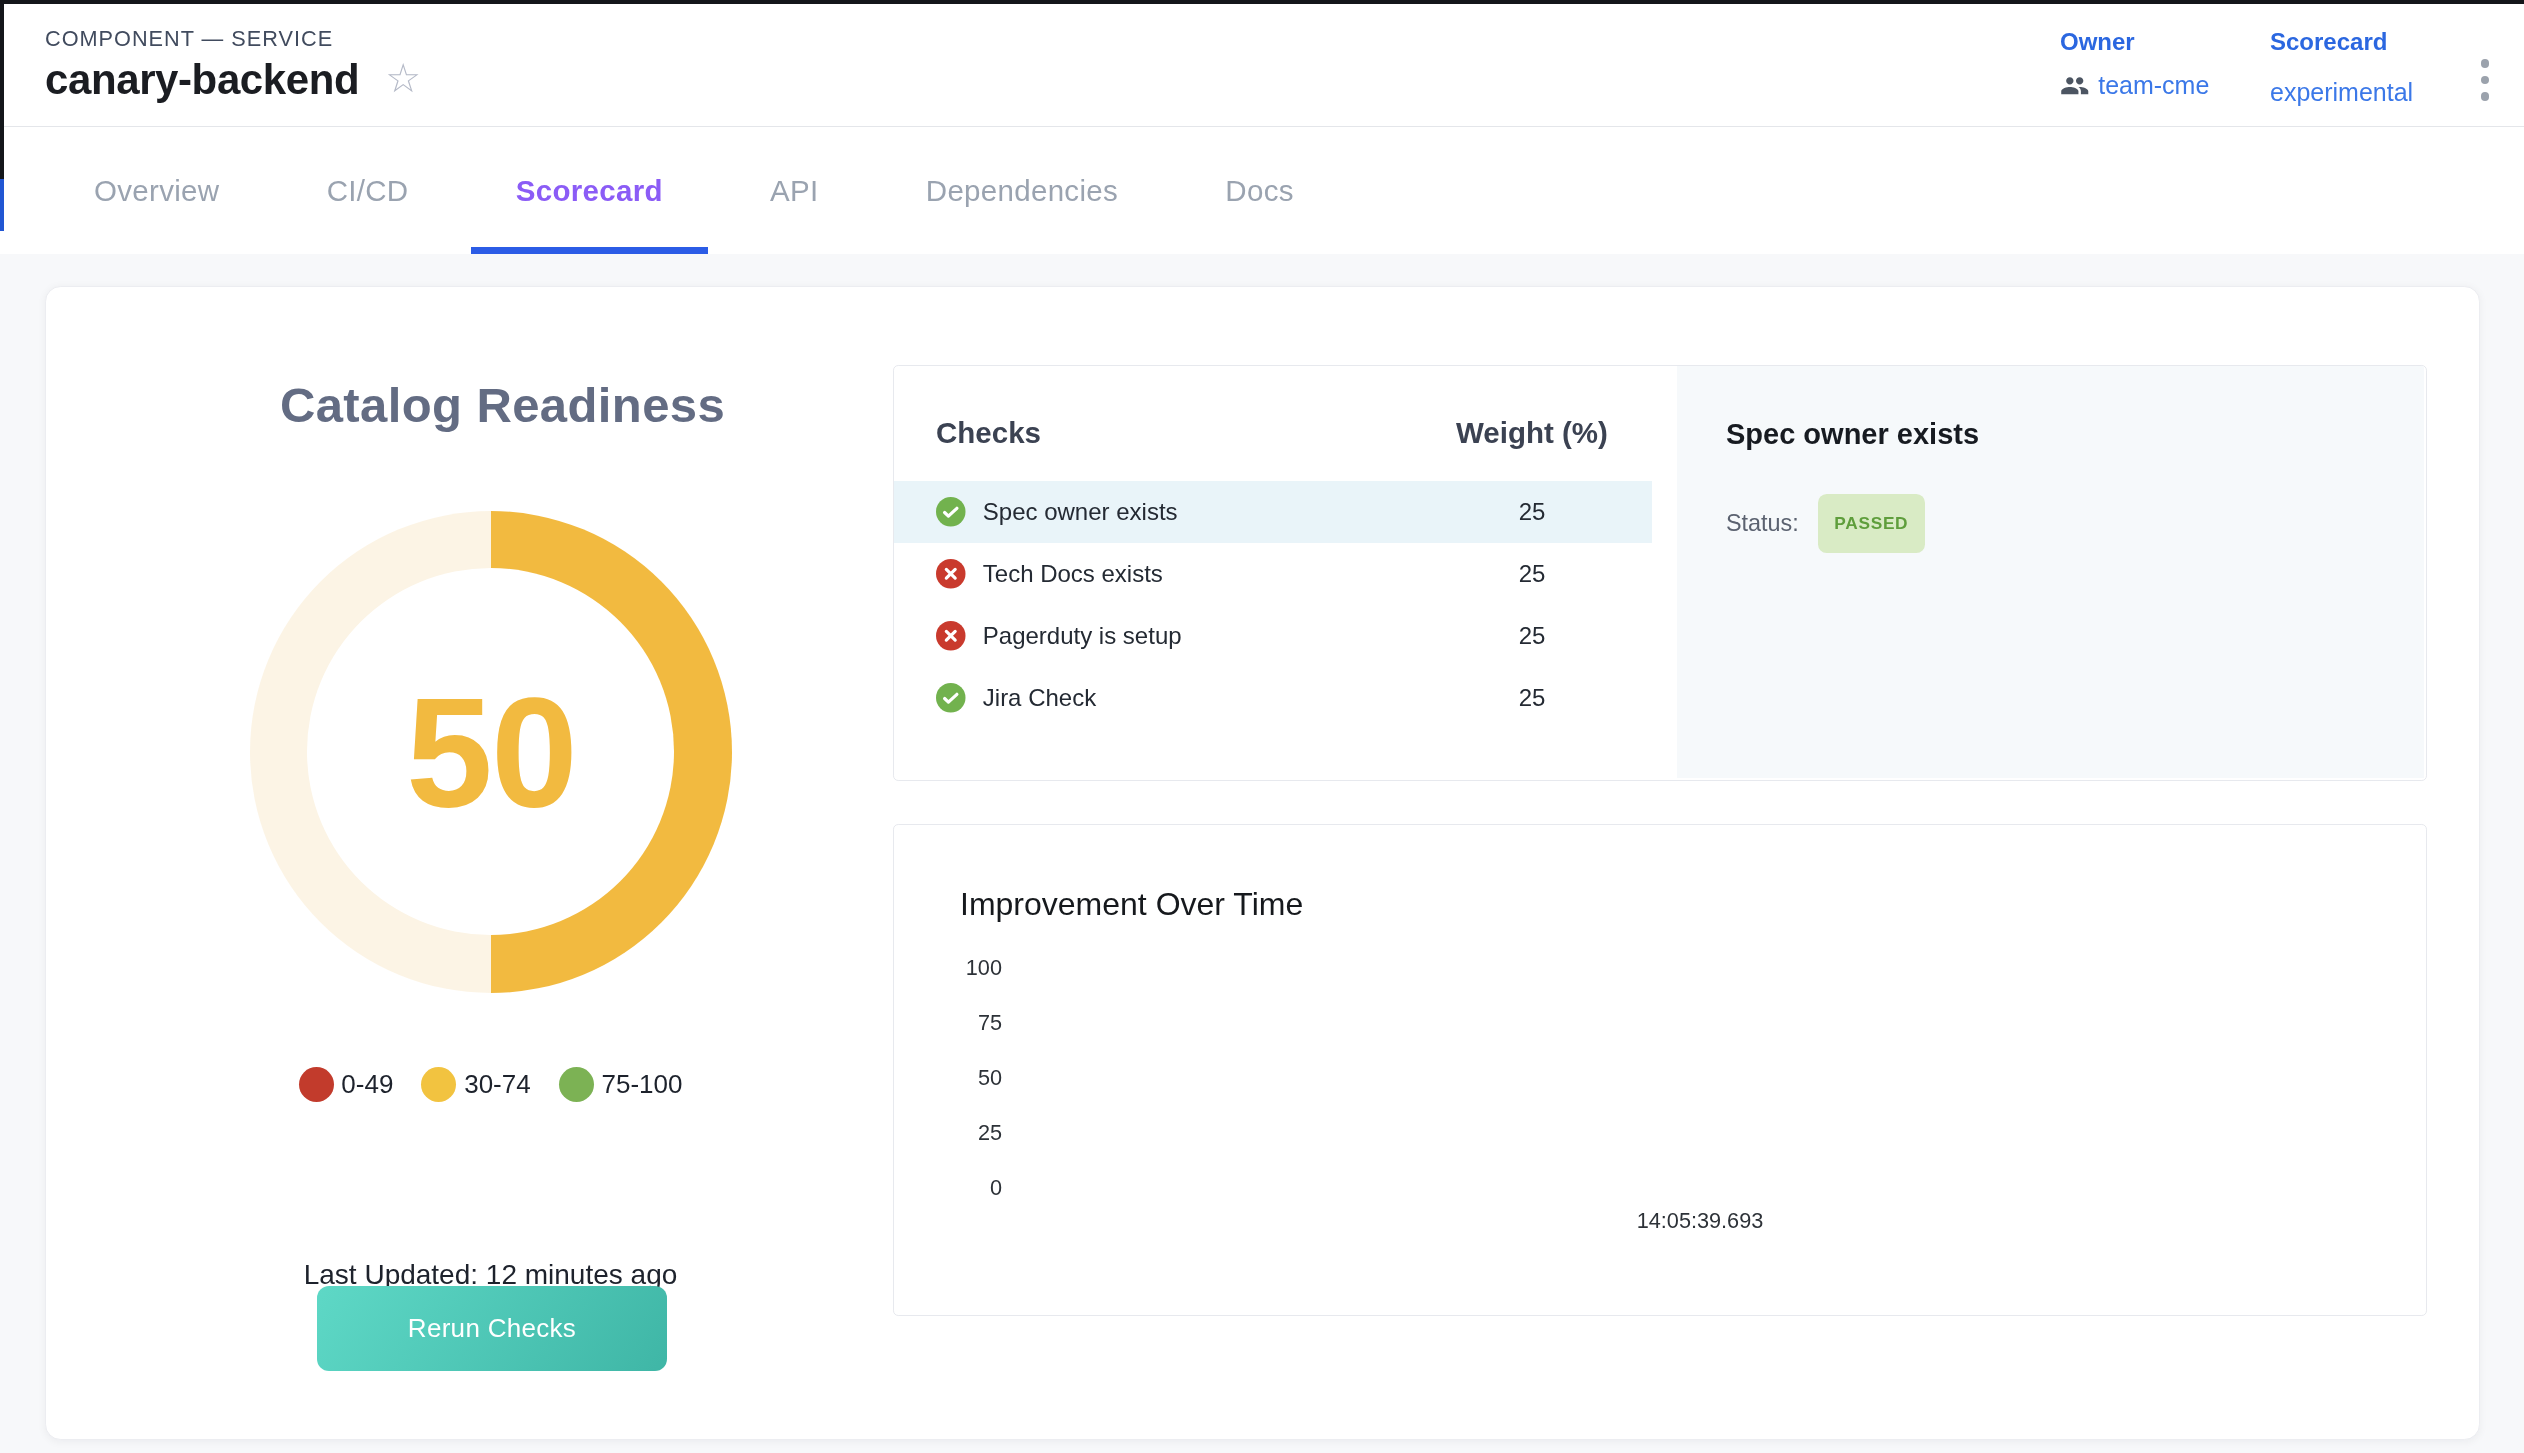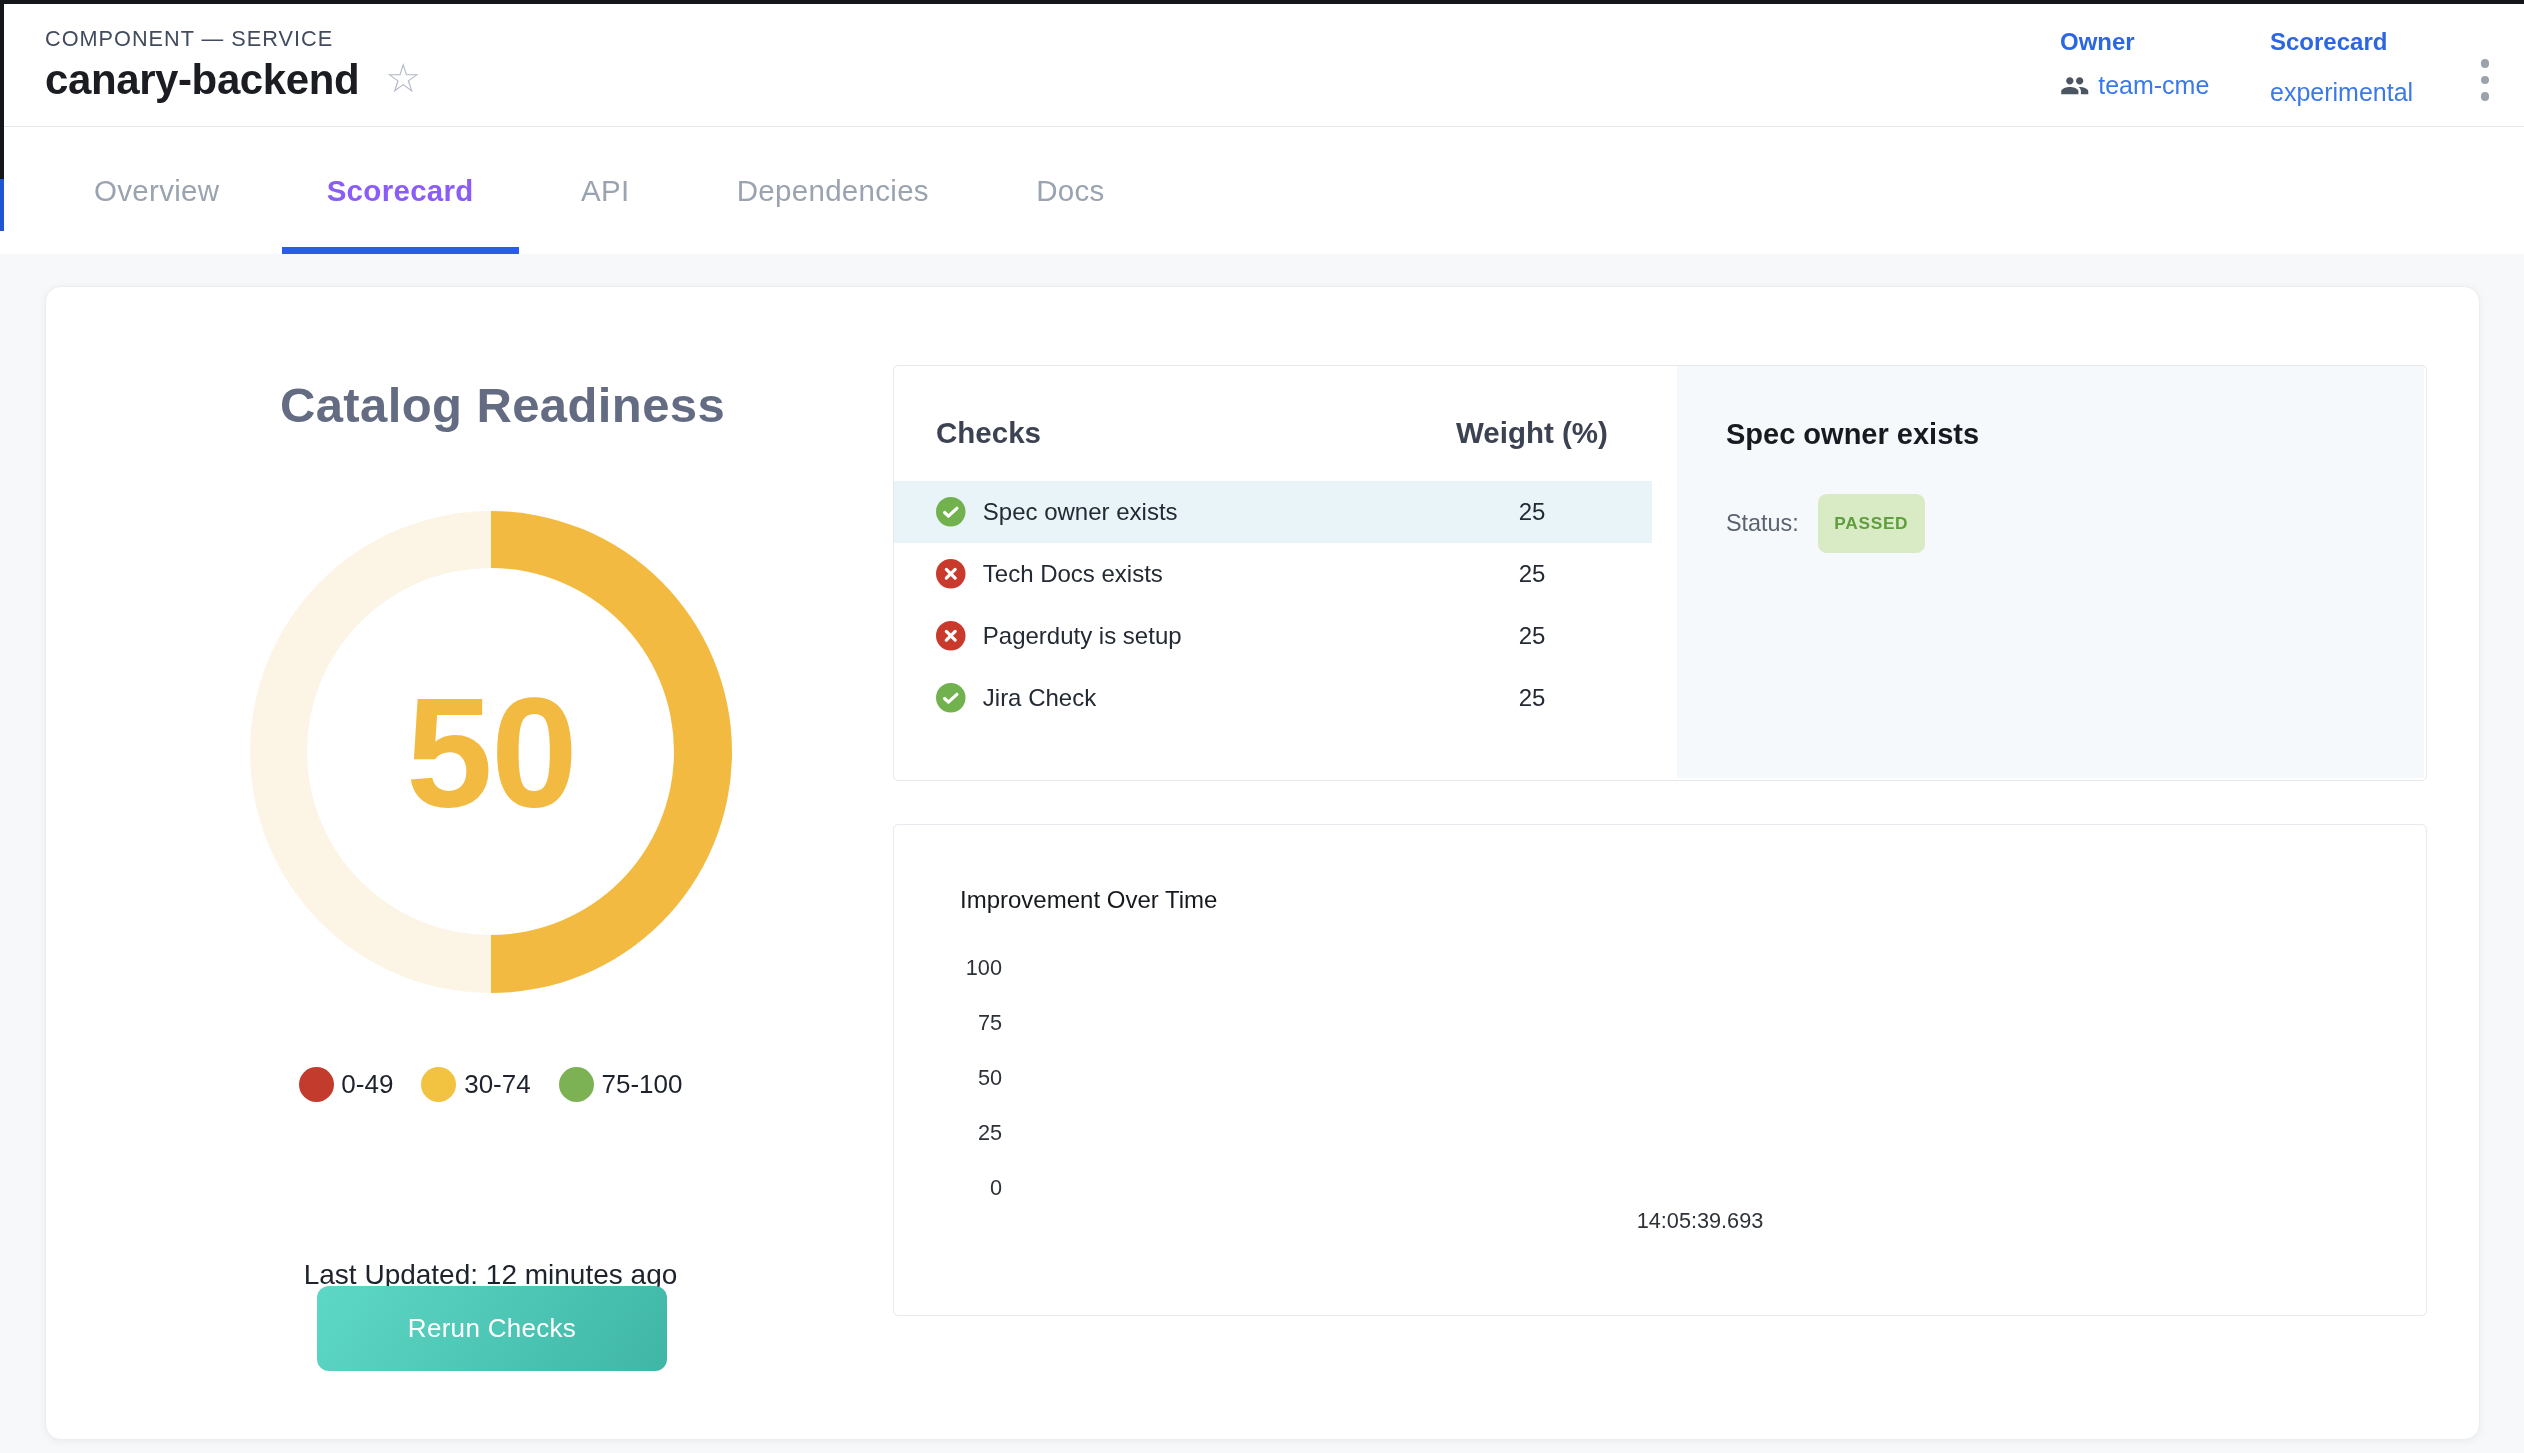--- a/index.html
+++ b/index.html
@@ -65,21 +65,21 @@
   .check-weight { position:absolute; left:534px; width:208px; text-align:center; font-size:24px; color:#242a33; }
 
   .detail-panel { position:absolute; left:783px; top:0; width:747px; height:412px; background:#f6f9fb; }
   .detail-title { position:absolute; left:49px; top:52px; font-size:29px; font-weight:600; color:#171b21; }
   .detail-status { position:absolute; left:49px; top:128px; display:flex; align-items:center; gap:19px; }
   .status-label { font-size:23.4px; color:#5b6270; }
   .status-badge { font-size:17.3px; font-weight:600; letter-spacing:0.7px; padding:21px 16.5px; border-radius:8.7px; line-height:1; }
 
   
   .chart-card { position:absolute; left:847px; top:537px; width:1534px; height:492px; background:#ffffff; border:1.7px solid #e7e9ee; border-radius:5.2px; }
-  .chart-title { position:absolute; left:66px; top:61px; font-size:24px; font-weight:500; color:#16191d; }
+  .chart-title { position:absolute; left:66px; top:61px; font-size:32px; font-weight:500; color:#16191d; }
   .y-ticks { position:absolute; left:35px; top:115px; width:73px; }
   .y-tick { height:55px; line-height:55px; text-align:right; font-size:21.7px; color:#2d3238; }
   .x-ticks { position:absolute; left:676px; top:383px; }
   .x-tick { width:260px; text-align:center; font-size:21.7px; color:#2d3238; }
 </style>
 </head>
 <body>
 
 <div id="screen">
 
@@ -114,20 +114,23 @@
         <i></i>
       </div>
   </header>
 
   <nav class="tabbar">
 
       <div class="tab" data-active="false">
         <span>Overview</span>
       </div>
 
+      <div class="tab" data-active="false">
+        <span>CI/CD</span>
+      </div>
 
       <div class="tab" data-active="true">
         <span>Scorecard</span>
       </div>
 
       <div class="tab" data-active="false">
         <span>API</span>
       </div>
 
       <div class="tab" data-active="false">

